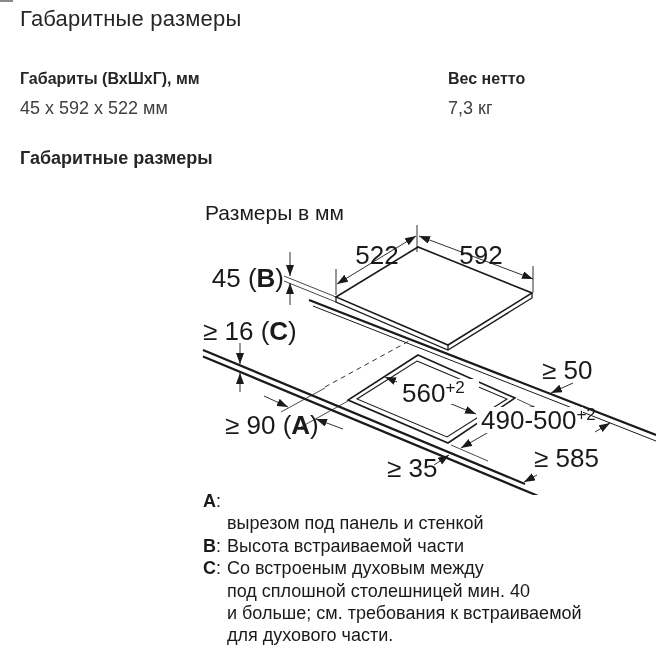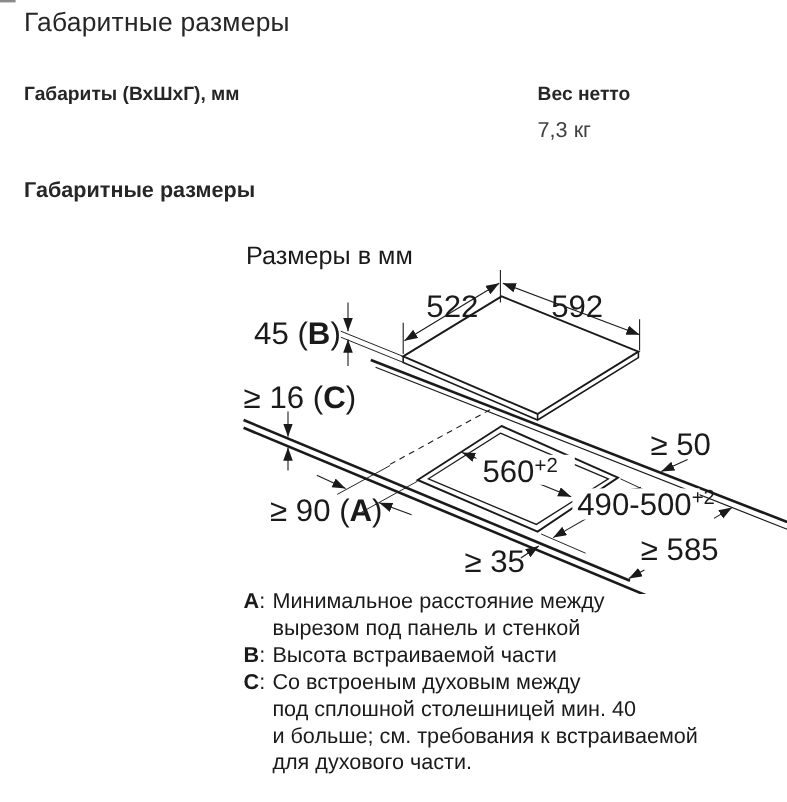--- a/index.html
+++ b/index.html
@@ -31,20 +31,21 @@
 </head>
 <body>
 
 <div class="artifact"></div>
 
 <h1 class="page-title">Габаритные размеры</h1>
 
 <div class="spec-row">
   <div class="spec-col1">
     <div class="spec-label">Габариты (ВхШхГ), мм</div>
+    <div class="spec-value">45 x 592 x 522 мм</div>
   </div>
   <div class="spec-col2">
     <div class="spec-label">Вес нетто</div>
     <div class="spec-value">7,3 кг</div>
   </div>
 </div>
 
 <h2 class="section-heading">Габаритные размеры</h2>
 
 <svg class="diagram" viewBox="0 0 471 300" width="471" height="300">
@@ -141,21 +142,21 @@
   <g stroke="#1a1a1a" stroke-width="0.9">
     <line x1="352" y1="280" x2="339" y2="287" marker-end="url(#ah)"></line>
     <line x1="410" y1="237" x2="425" y2="228" marker-end="url(#ah)"></line>
     <text class="dtxt" x="349" y="272" stroke="none">≥ 585</text>
   </g>
 </svg>
 
 <div class="legend">
   <div class="legend-row">
     <span class="legend-key"><b>A</b><span>:</span></span>
-    <span class="legend-text"><span>Минимальное расстояние между</span><br><span>вырезом под панель и стенкой</span></span>
+    <span class="legend-text"><br><span>вырезом под панель и стенкой</span></span>
   </div>
   <div class="legend-row">
     <span class="legend-key"><b>B</b><span>:</span></span>
     <span class="legend-text"><span>Высота встраиваемой части</span></span>
   </div>
   <div class="legend-row">
     <span class="legend-key"><b>C</b><span>:</span></span>
     <span class="legend-text"><span>Со встроеным духовым между</span><br><span>под сплошной столешницей мин. 40</span><br><span>и больше; см. требования к встраиваемой</span><br><span>для духового части.</span></span>
   </div>
 </div>

